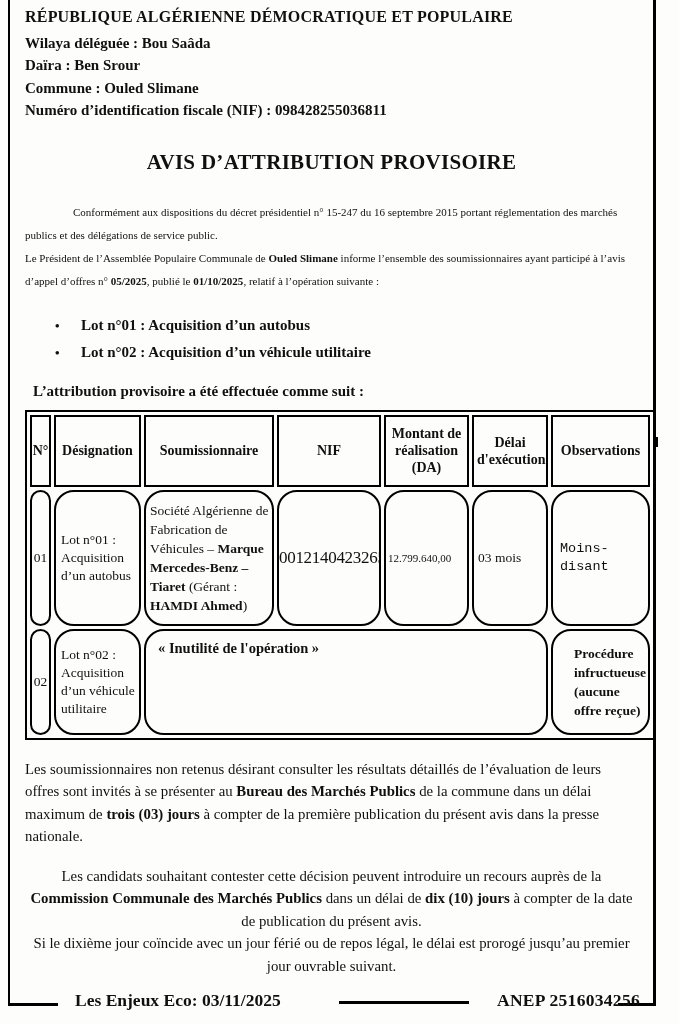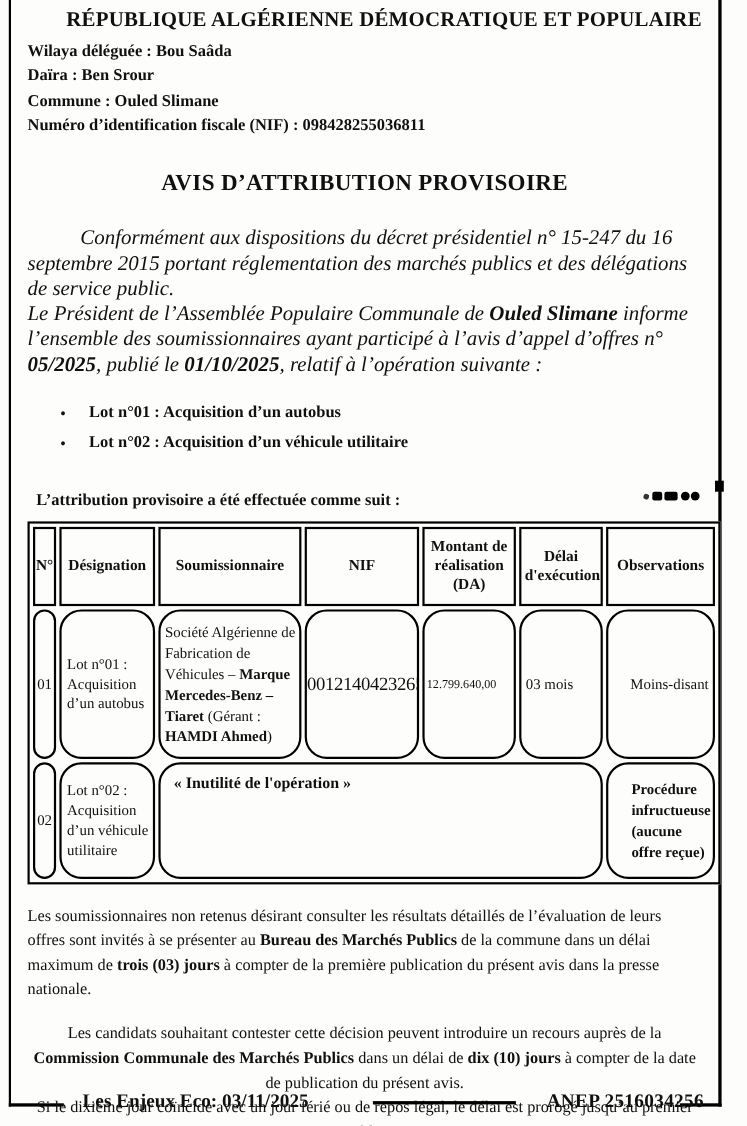--- a/index.html
+++ b/index.html
@@ -10,34 +10,34 @@
   }
   
   .frame-left  { position:absolute; left:8px;  top:0; width:2px;  height:1006px; background:#000; }
   .frame-right { position:absolute; left:653px; top:0; width:3px; height:1006px; background:#000; }
   .frame-stub-left  { position:absolute; left:8px;   top:1003px; width:50px; height:3px; background:#000; }
   .frame-stub-right { position:absolute; left:618px; top:1003px; width:38px; height:3px; background:#000; }
   .frame-right-blob { position:absolute; left:650px; top:437px; width:8px; height:10px; background:#000; }
 
   .content { position:absolute; left:25px; top:8px; width:613px; }
 
-  .republic-line { font-weight:bold; font-size:19px; text-align:right; letter-spacing:0.2px; }
+  .republic-line { font-weight:bold; font-size:16px; text-align:left; letter-spacing:0.2px; }
   .admin-block { margin-top:6px; }
   .admin-line { font-weight:bold; font-size:15px; line-height:22.4px; white-space:nowrap; }
 
   .doc-title { margin-top:28px; font-weight:bold; font-size:21px; text-align:center; letter-spacing:0.3px; }
 
-  .intro { margin-top:26px; font-size:19px; line-height:23px;font-style:italic; }
+  .intro { margin-top:26px; font-size:11px; line-height:23px; }
   .intro-p1 { text-indent:48px; }
 
   .lots { margin-top:19px; padding-left:30px; }
   .lot-item { display:flex; font-weight:bold; font-size:15px; line-height:27px; }
   .lot-bullet { width:26px; font-size:13px; }
 
-  .attribution-line { margin-top:31px; font-weight:bold; font-size:15px; padding-left:8px; }
+  .attribution-line { margin-top:17px; font-weight:bold; font-size:15px; padding-left:8px; }
 
   
   .smudge { position:absolute; left:585px; top:447px; width:55px; height:9px; }
   .smudge i { display:inline-block; background:#000; border-radius:2px; vertical-align:top; }
   .smudge .s1 { width:5px; height:5px; margin:2px 3px 0 0; transform:rotate(20deg); background:#333; }
   .smudge .s2 { width:9px; height:8px; margin-right:2px; }
   .smudge .s3 { width:12px; height:8px; margin-right:3px; }
   .smudge .s4 { width:8px; height:8px; border-radius:50%; margin-right:1px; }
   .smudge .s5 { width:8px; height:8px; border-radius:50%; }
 
@@ -52,21 +52,21 @@
   .award-table th { font-weight:bold; font-size:14px; text-align:center; vertical-align:middle; height:64px; line-height:17px; }
   .award-table td { font-size:13.5px; vertical-align:middle; line-height:18px;border-radius:20px; }
   tr.row-1 td { height:128px; }
   tr.row-2 td { height:94px; }
   td.c-num { text-align:center; padding:0; font-size:13.5px;margin-left:11px; }
   td.c-designation { padding-left:5px; }
   td.c-soum { padding-left:4px; line-height:19px; }
   td.c-nif { padding:0; text-align:center; font-size:17px; letter-spacing:-0.3px; }
   td.c-montant { padding-left:2px; font-size:11px; }
   td.c-delai { padding-left:4px; }
-  td.c-obs { padding-left:20px; }
+  td.c-obs { padding-left:7px;font-family:Liberation Mono, monospace; }
   td.c-merged { vertical-align:top; font-weight:bold; font-size:14.5px; padding:8px 0 0 12px;margin-left:40px; }
   td.c-obs-bold { font-weight:bold; padding-left:21px; line-height:19px; }
 
   .note { font-size:14.8px; line-height:22.5px; }
   .note-1 { margin-top:18px; }
   .note-2 { margin-top:17px;text-align:center; }
 
   .footer { position:absolute; left:60px; top:990px; width:580px; display:flex; align-items:center; font-weight:bold; font-size:17.5px; white-space:nowrap; }
   .footer-journal { margin-left:15px; }
   .footer-divider { width:150px; border-top:3px solid #000; margin:4px 28px 0 58px; }

